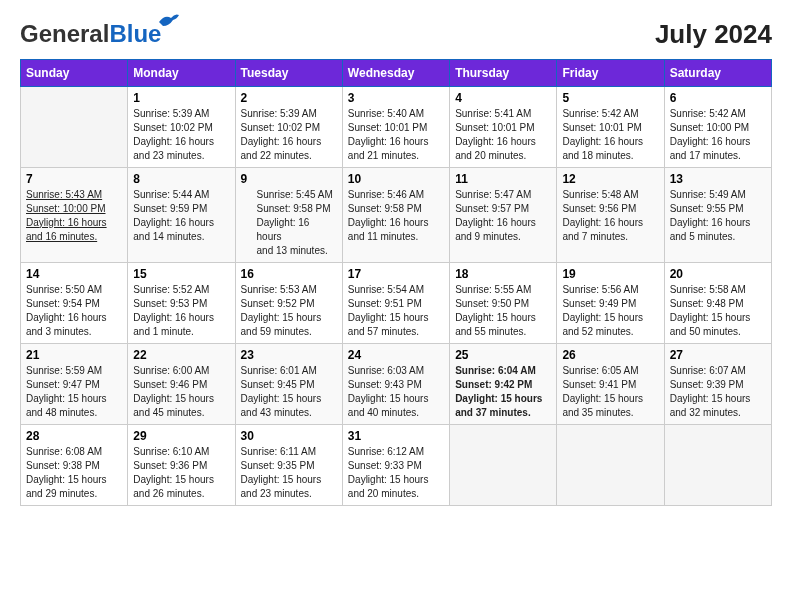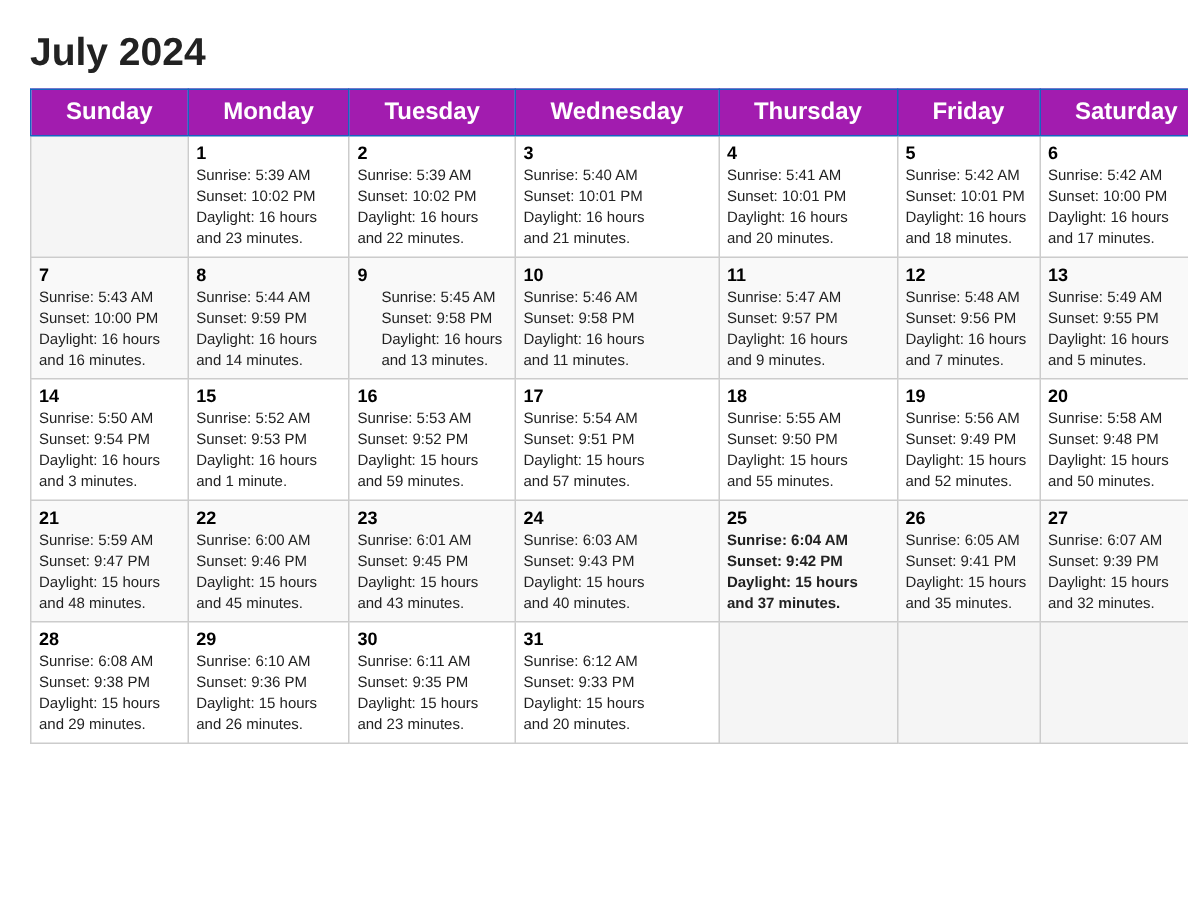--- a/index.html
+++ b/index.html
@@ -33,25 +33,25 @@
     .location {
       font-size: 16px;
       color: #444;
     }
     table {
       width: 100%;
       border-collapse: collapse;
       font-size: 11px;
     }
     thead tr th {
-      background-color: #a21caf;
+      background-color: #6d28d9;
       color: #fff;
       text-align: left;
-      padding: 6px 23px;
-      font-size: 16px;
+      padding: 6px 5px;
+      font-size: 12px;
       font-weight: bold;
       border: 1px solid #1565c0;
     }
     tbody tr td {
       border: 1px solid #ccc;
       vertical-align: top;
       padding: 4px 5px;
       width: 107px;
       min-height: 70px;
       background: #fff;
@@ -71,20 +71,30 @@
       line-height: 1.4;
     }
     .empty-cell {
       background: #f5f5f5 !important;
     }
   </style>
 </head>
 <body>
 
 <div class="header">
+  <div class="logo">
+    <div style="display:flex;align-items:center;gap:4px;">
+      <div style="position:relative;display:inline-block;">
+        <span style="font-size:24px;font-weight:bold;color:#333;">General</span><span style="font-size:24px;font-weight:bold;color:#1565c0;">Blue</span>
+        <svg style="position:absolute;top:-8px;right:-18px;" width="22" height="18" viewBox="0 0 22 18">
+          <path d="M2,10 Q8,2 14,6 Q18,1 22,3 Q20,7 16,8 Q12,14 6,14 Z" fill="#1565c0"></path>
+        </svg>
+      </div>
+    </div>
+  </div>
   <div class="title-block">
     <div class="month-year">July 2024</div>
   </div>
 </div>
 
 <table>
   <thead>
     <tr>
     <th>Sunday</th>
         <th>Monday</th>
@@ -137,21 +147,21 @@
           <span class="day-num">6</span>
           <div class="day-info" style="white-space: pre-line;">Sunrise: 5:42 AM
 Sunset: 10:00 PM
 Daylight: 16 hours
 and 17 minutes.</div>
         </td>
       </tr>
       <tr>
         <td>
           <span class="day-num">7</span>
-          <div class="day-info" style="white-space: pre-line;">Sunrise: 5:43 AM
+          <div class="day-info" style="white-space: pre-line; text-decoration: underline;">Sunrise: 5:43 AM
 Sunset: 10:00 PM
 Daylight: 16 hours
 and 16 minutes.</div>
         </td>
         <td>
           <span class="day-num">8</span>
           <div class="day-info" style="white-space: pre-line;">Sunrise: 5:44 AM
 Sunset: 9:59 PM
 Daylight: 16 hours
 and 14 minutes.</div>

